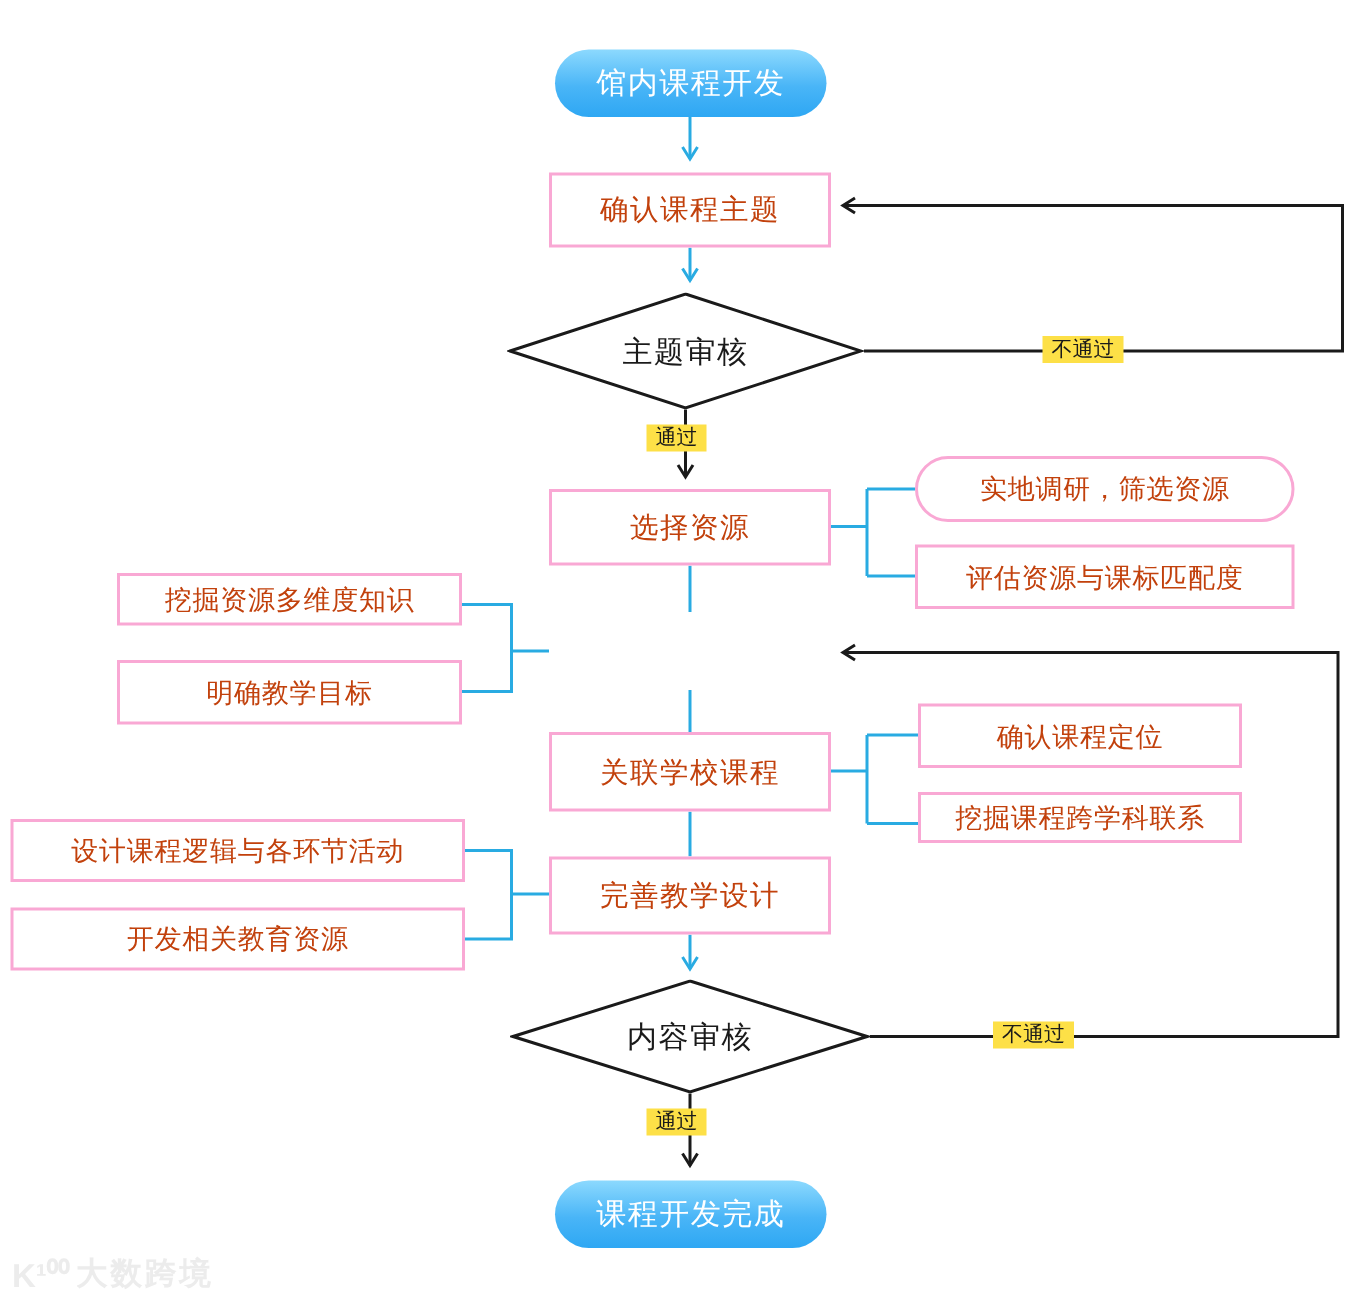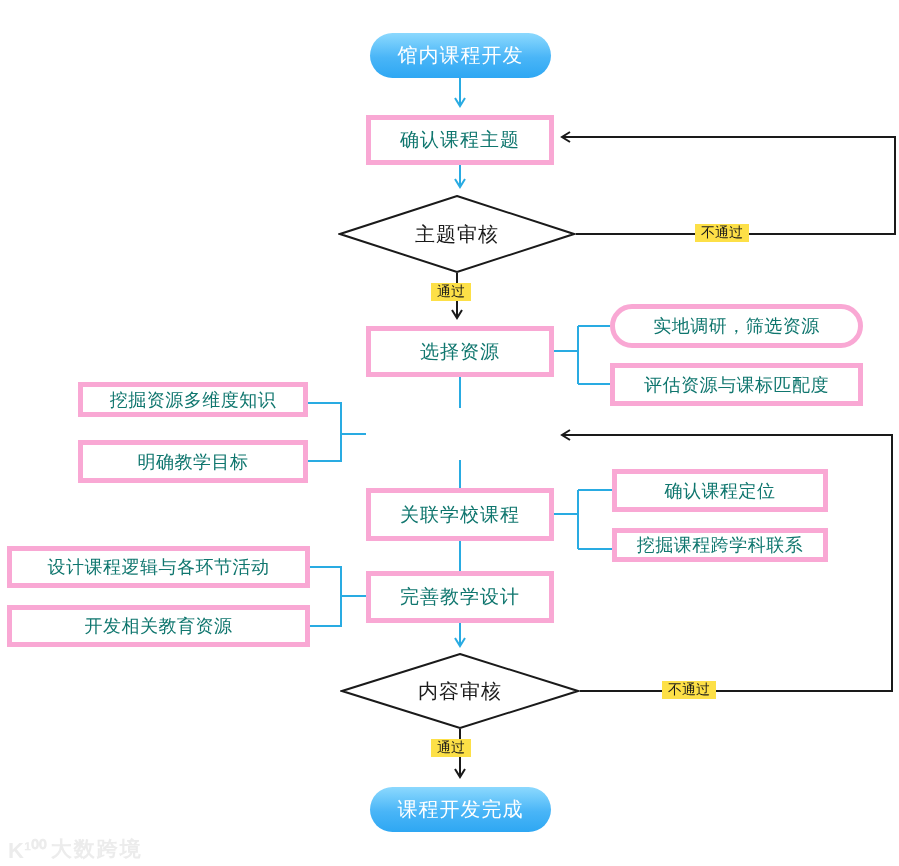--- a/index.html
+++ b/index.html
@@ -7,21 +7,21 @@
     position:relative;width:899px;height:866px;background:#fff;overflow:hidden;
     font-family:Liberation Sans, sans-serif;
   }
   #wires{position:absolute;left:0;top:0;width:899px;height:866px;z-index:1;}
   .node{position:absolute;z-index:2;display:flex;align-items:center;justify-content:center;box-sizing:border-box;}
   .pill{
     background:linear-gradient(180deg,#8CD9FE 0%,#49B5F7 55%,#2EA7F3 100%);
     border-radius:23px;color:#fff;font-size:20px;letter-spacing:1px;
   }
   .rect{
-    background:#fff;border:5px solid #f9a8d4;color:#0f766e;font-size:19px;letter-spacing:1px;
+    background:#fff;border:2px solid #f9a8d4;color:#c2410c;font-size:19px;letter-spacing:1px;
   }
   .side{font-size:18px;letter-spacing:0.5px;}
   .diamond{background:transparent;}
   .diamond svg{position:absolute;left:0;top:0;width:100%;height:100%;}
   .diamond .dlabel{position:relative;z-index:2;color:#1a1a1a;font-size:20px;letter-spacing:1px;}
   .edge-label{
     position:absolute;z-index:3;background:#fde047;color:#1a1a1a;font-size:14px;
     padding:0 6px;transform:translate(-50%,-50%);white-space:nowrap;
   }
   .watermark{

